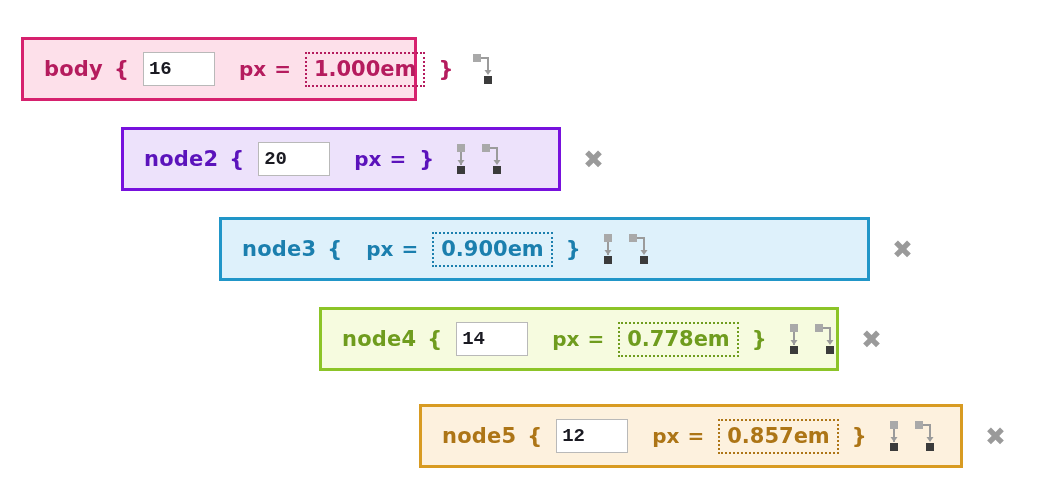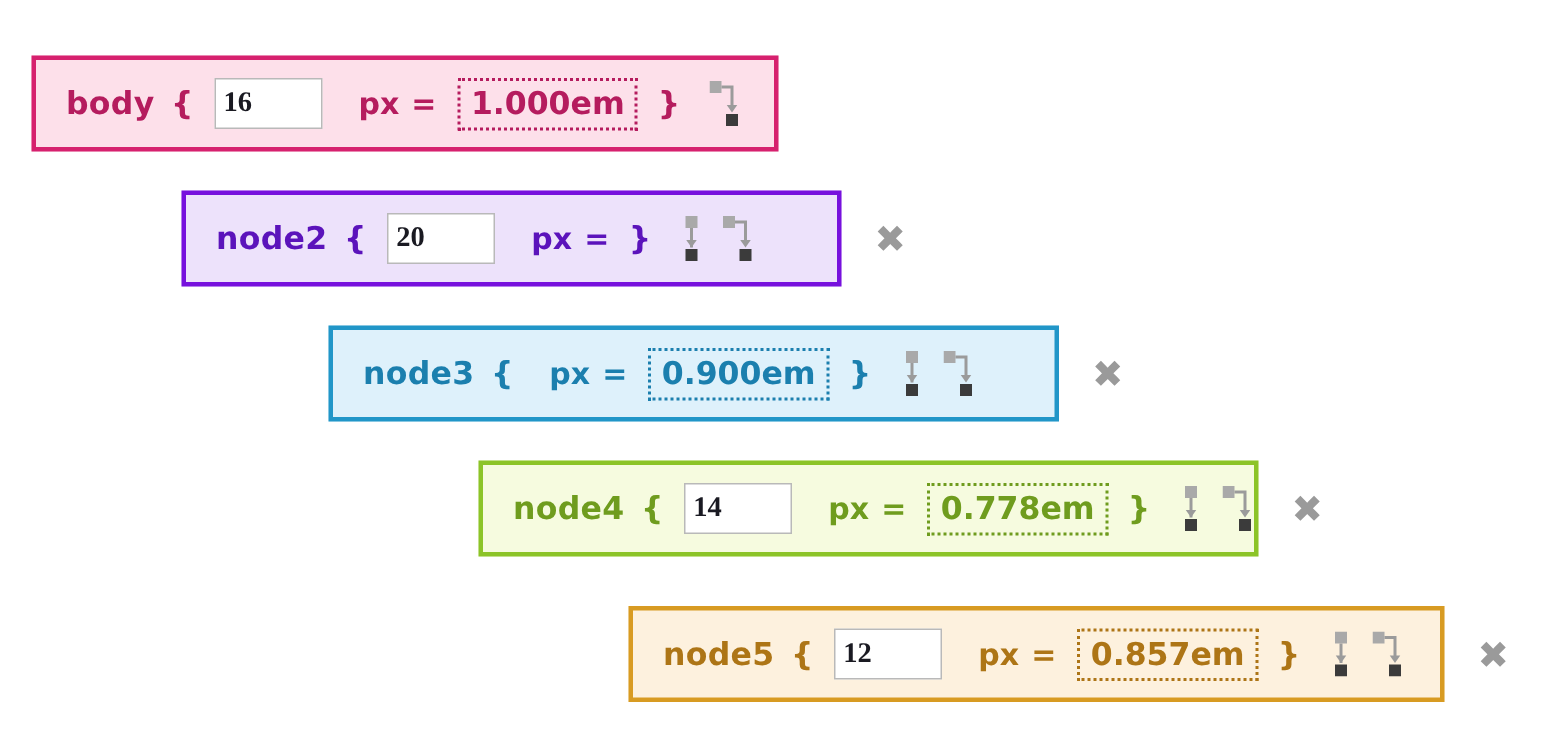--- a/index.html
+++ b/index.html
@@ -59,21 +59,21 @@
     margin-left: 13px;
   }
 
   .px-input {
     box-sizing: border-box;
     width: 72px;
     height: 34px;
     margin-left: 14px;
     border: 1px solid #b9b9b9;
     background: #ffffff;
-    font-family: Liberation Serif, serif;
+    font-family: Liberation Mono, monospace;
     font-size: 19px;
     font-weight: bold;
     color: #1a1a22;
     padding: 0 5px;
     outline: none;
   }
 
   .px-label {
     font-size: 20px;
     font-weight: bold;
@@ -122,21 +122,21 @@
   }
 
   
   .node-box.theme { }
 </style>
 </head>
 <body>
 
 <div id="stack">
     <div class="node-line" style="left: 21px; top: 37px;">
-      <div class="node-box theme" style="width: 498px; border-color: rgb(214, 33, 110); background: rgb(253, 224, 234); color: rgb(181, 28, 94);">
+      <div class="node-box theme" style="width: 396px; border-color: rgb(214, 33, 110); background: rgb(253, 224, 234); color: rgb(181, 28, 94);">
         <span class="sel">body</span>
         <span class="brace">{</span>
         <input type="text" class="px-input" value="16" style="">
         <span class="px-label">px</span>
         <span class="eq">=</span>
         <span class="em-out">1.000em</span>
         <span class="brace-close">}</span>
         <span class="handles">
           <span class="icon-btn">
             <svg width="20" height="30" viewBox="0 0 20 30">
@@ -172,21 +172,21 @@
               <path d="M8 4 H15 V19" stroke="#9b9b9b" stroke-width="2" fill="none"></path>
               <path d="M11.5 16 L15 21 L18.5 16 Z" fill="#9b9b9b"></path>
               <rect x="11" y="22" width="8" height="8" fill="#3b3b3b"></rect>
             </svg>
           </span>
         </span>
       </div>
       <span class="close-btn">✖</span>
     </div>
     <div class="node-line" style="left: 219px; top: 217px;">
-      <div class="node-box theme" style="width: 487px; border-color: rgb(33, 150, 200); background: rgb(222, 241, 251); color: rgb(27, 127, 174);">
+      <div class="node-box theme" style="width: 651px; border-color: rgb(33, 150, 200); background: rgb(222, 241, 251); color: rgb(27, 127, 174);">
         <span class="sel">node3</span>
         <span class="brace">{</span>
         <span class="px-label">px</span>
         <span class="eq">=</span>
         <span class="em-out">0.900em</span>
         <span class="brace-close">}</span>
         <span class="handles">
           <span class="icon-btn">
             <svg width="14" height="30" viewBox="0 0 14 30">
               <rect x="3" y="0" width="8" height="8" fill="#a9a9a9"></rect>

